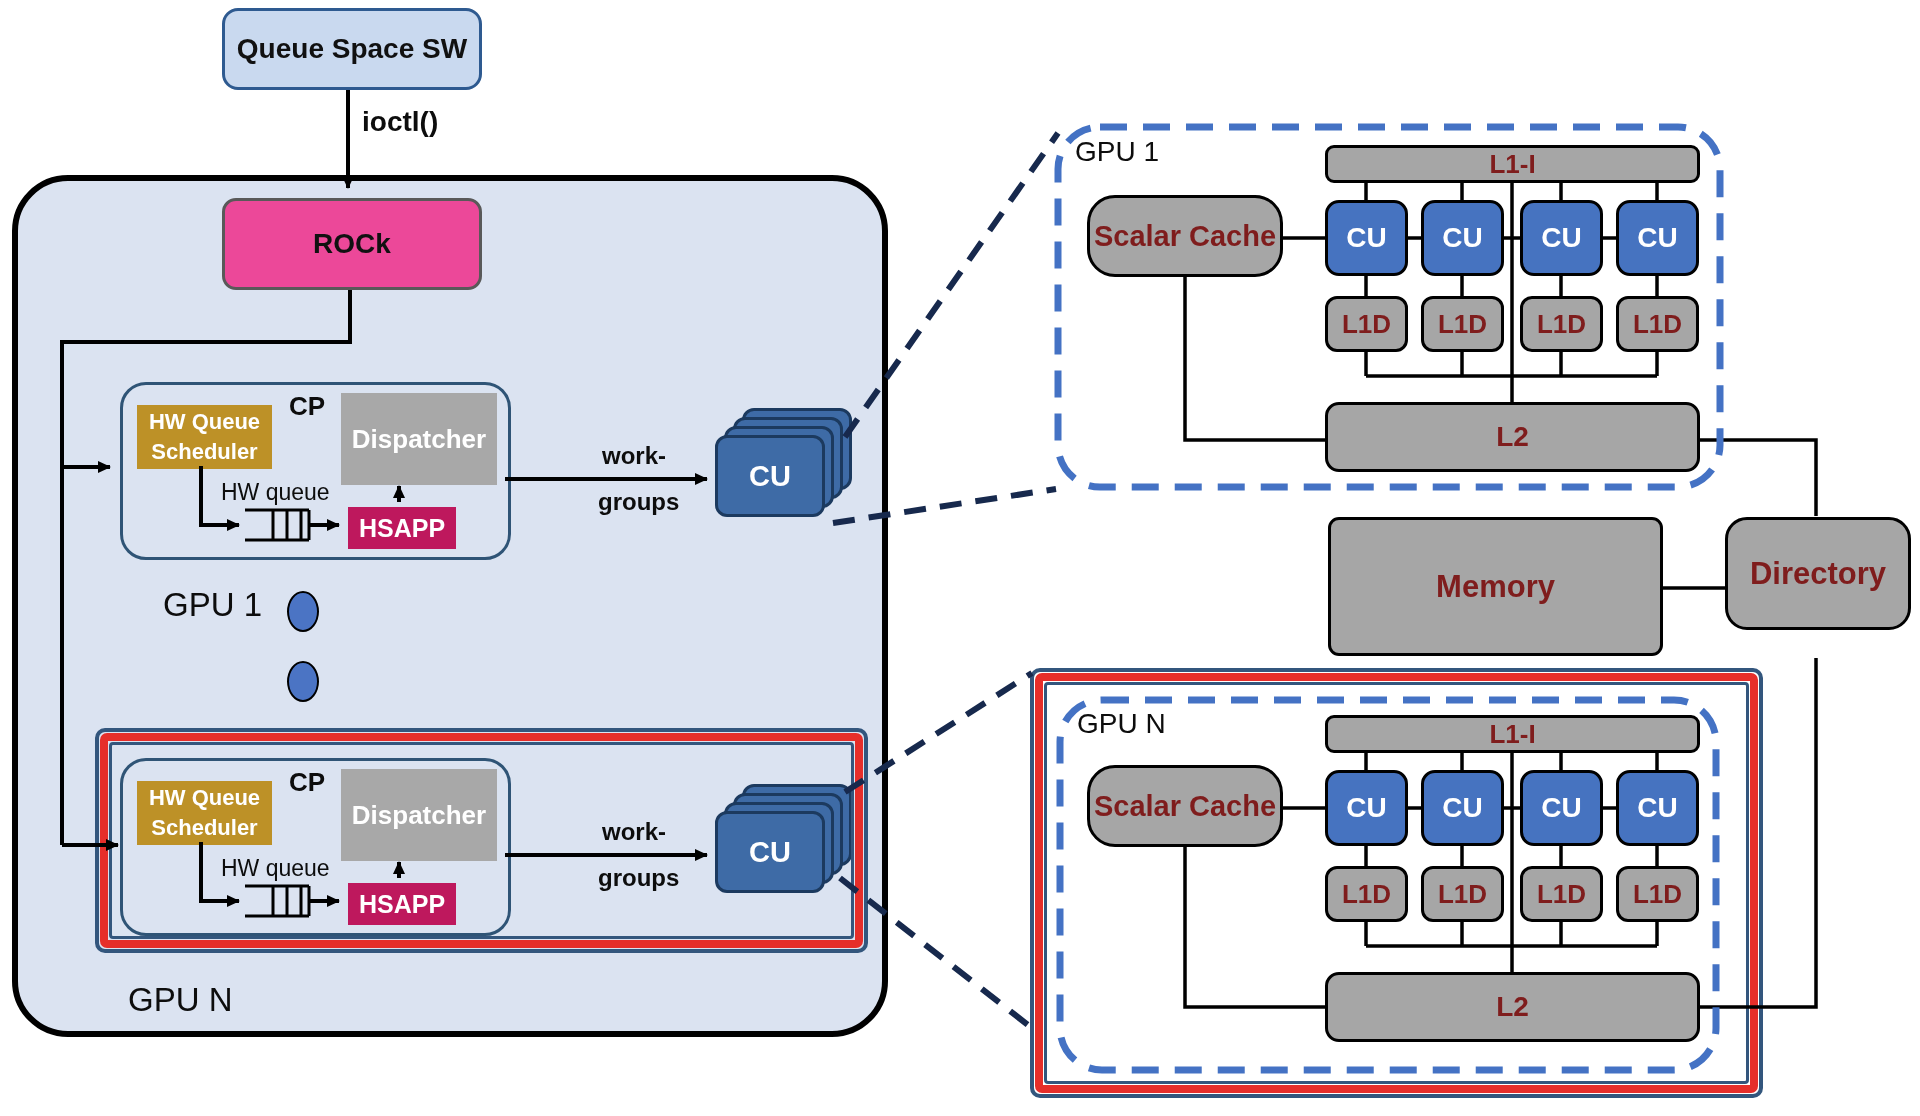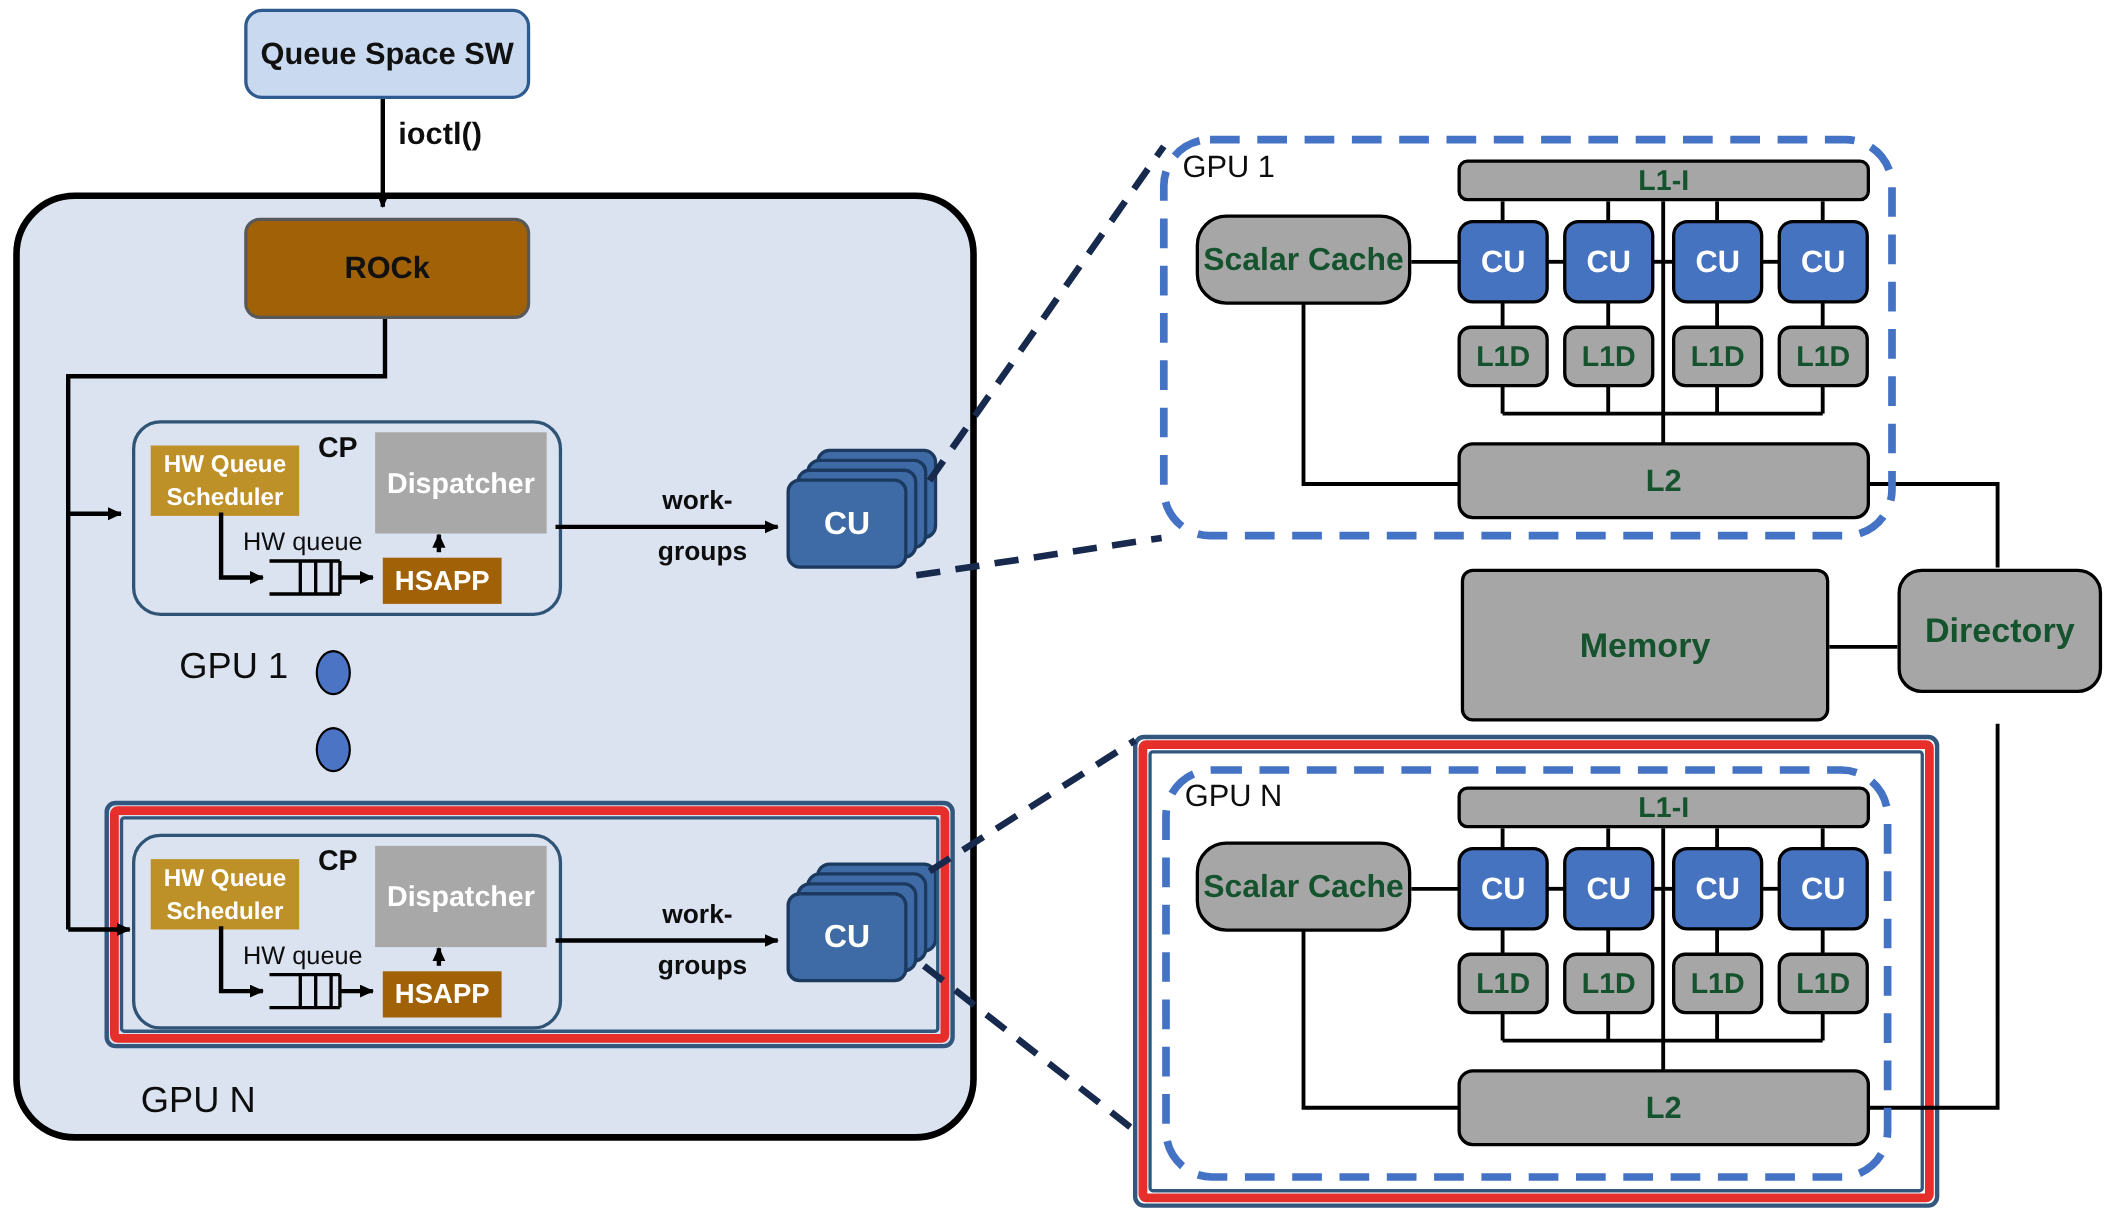--- a/index.html
+++ b/index.html
@@ -9,35 +9,35 @@
   .box{position:absolute;box-sizing:border-box;display:flex;align-items:center;
        justify-content:center;text-align:center;}
   .lbl{position:absolute;box-sizing:border-box;color:#0d0d0d;}
 
   
   .user-space{left:222px;top:8px;width:260px;height:82px;background:#c9d9ef;
       border:3px solid #2e5a90;border-radius:16px;font-size:28px;font-weight:600;color:#111;}
   .ioctl{left:362px;top:106px;font-size:28px;font-weight:bold;}
   .container{left:12px;top:175px;width:876px;height:862px;background:#dbe3f1;
       border:6px solid #000;border-radius:56px;z-index:1;}
-  .rock{left:222px;top:198px;width:260px;height:92px;background:#a16207;
+  .rock{left:222px;top:198px;width:260px;height:92px;background:#ec4899;
       border:3px solid #595959;border-radius:14px;font-size:28px;font-weight:600;color:#111;z-index:2;}
 
   
   .cp{position:absolute;width:385px;height:172px;border:3px solid #2f5476;
       border-radius:26px;z-index:2;}
   .cp1{left:120px;top:382px;}
   .cp2{left:120px;top:758px;}
   .cp .sched{left:14px;top:20px;width:135px;height:64px;background:#bd9127;color:#fff;
       font-size:22px;font-weight:600;line-height:1.35;}
   .cp .cp-title{left:166px;top:6px;font-size:26px;font-weight:600;}
   .cp .disp{left:218px;top:8px;width:156px;height:92px;background:#a8a8a8;color:#fff;
       font-size:26px;font-weight:600;}
   .cp .hwq-lbl{left:98px;top:94px;font-size:23px;}
-  .cp .hsapp{left:225px;top:122px;width:108px;height:42px;background:#a16207;color:#fff;
+  .cp .hsapp{left:225px;top:122px;width:108px;height:42px;background:#be185d;color:#fff;
       font-size:25px;font-weight:600;}
 
   .work-lbl{font-size:24px;font-weight:700;z-index:2;}
 
   
   .stack{position:absolute;width:131px;height:103px;z-index:2;}
   .stack .card{position:absolute;width:104px;height:76px;background:#3e6ba6;
       border:3px solid #1c3a5f;border-radius:12px;display:flex;align-items:center;
       justify-content:center;color:#fff;font-size:29px;font-weight:bold;}
 
@@ -52,21 +52,21 @@
       border-radius:7px;}
   .navy-in{position:absolute;left:1px;top:1px;right:1px;bottom:1px;border:3px solid #33567d;
       border-radius:4px;}
 
   
   .gpun-right{left:1030px;top:668px;width:733px;height:430px;border:4px solid #33567d;
       border-radius:10px;background:#fff;z-index:1;}
 
   
   .detail-title{font-size:28px;font-weight:500;z-index:2;}
-  .gray{background:#a6a6a6;border:3px solid #000;color:#14532d;font-weight:bold;z-index:2;}
+  .gray{background:#a6a6a6;border:3px solid #000;color:#7f1d1d;font-weight:bold;z-index:2;}
   .scalar{width:196px;height:82px;border-radius:28px;font-size:29px;}
   .l1i{width:375px;height:38px;border-radius:9px;font-size:26px;}
   .l1d{width:83px;height:56px;border-radius:12px;font-size:26px;}
   .l2bar{width:375px;height:70px;border-radius:14px;font-size:28px;}
   .cu-box{width:83px;height:76px;background:#4673c0;border:3px solid #000;border-radius:14px;
       color:#fff;font-size:28px;font-weight:bold;z-index:2;}
   .membox{width:335px;height:139px;border-radius:11px;font-size:31px;}
   .dirbox{width:186px;height:113px;border-radius:22px;font-size:31px;}
 
   svg.overlay{position:absolute;left:0;top:0;z-index:5;pointer-events:none;}

